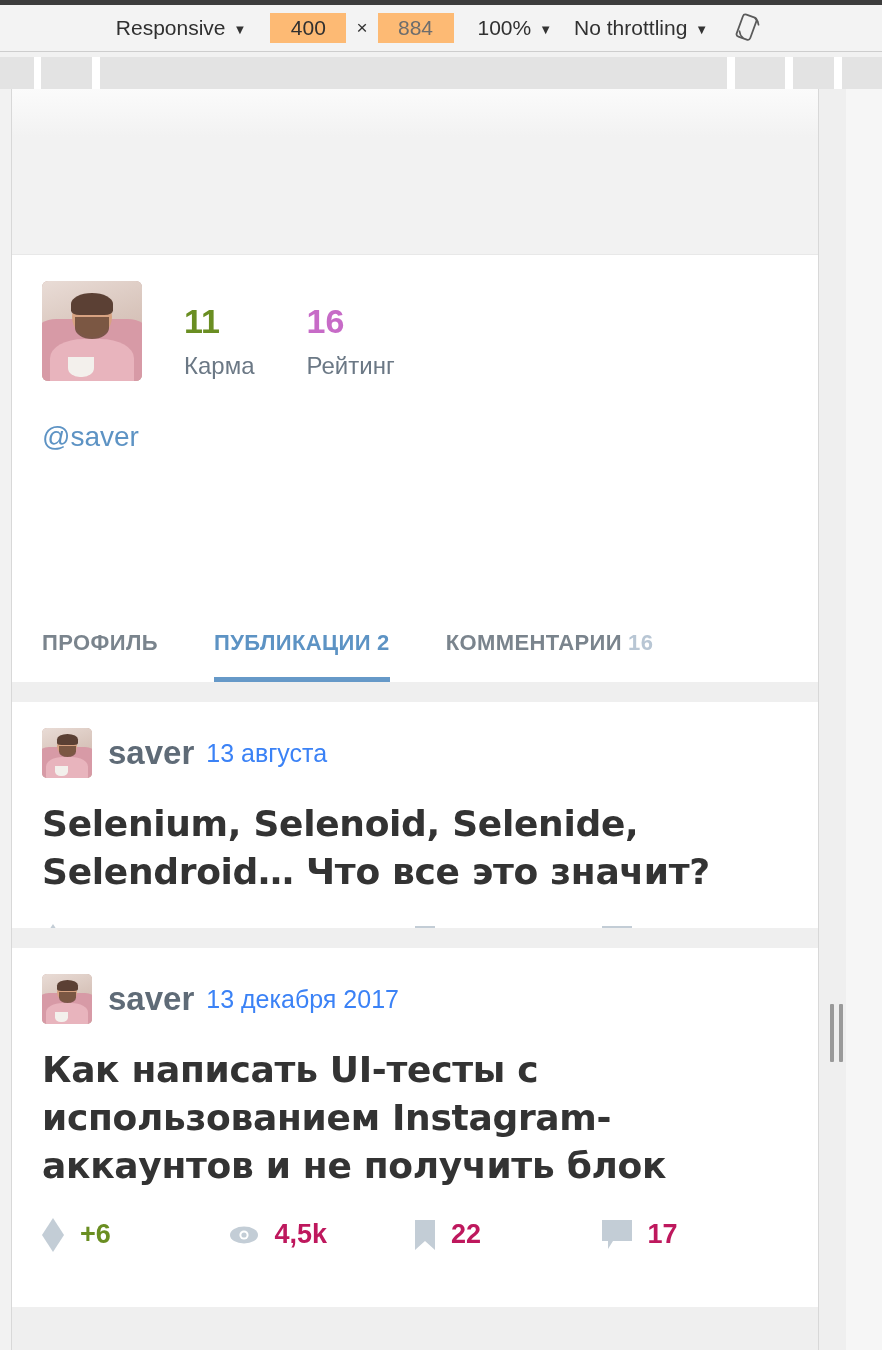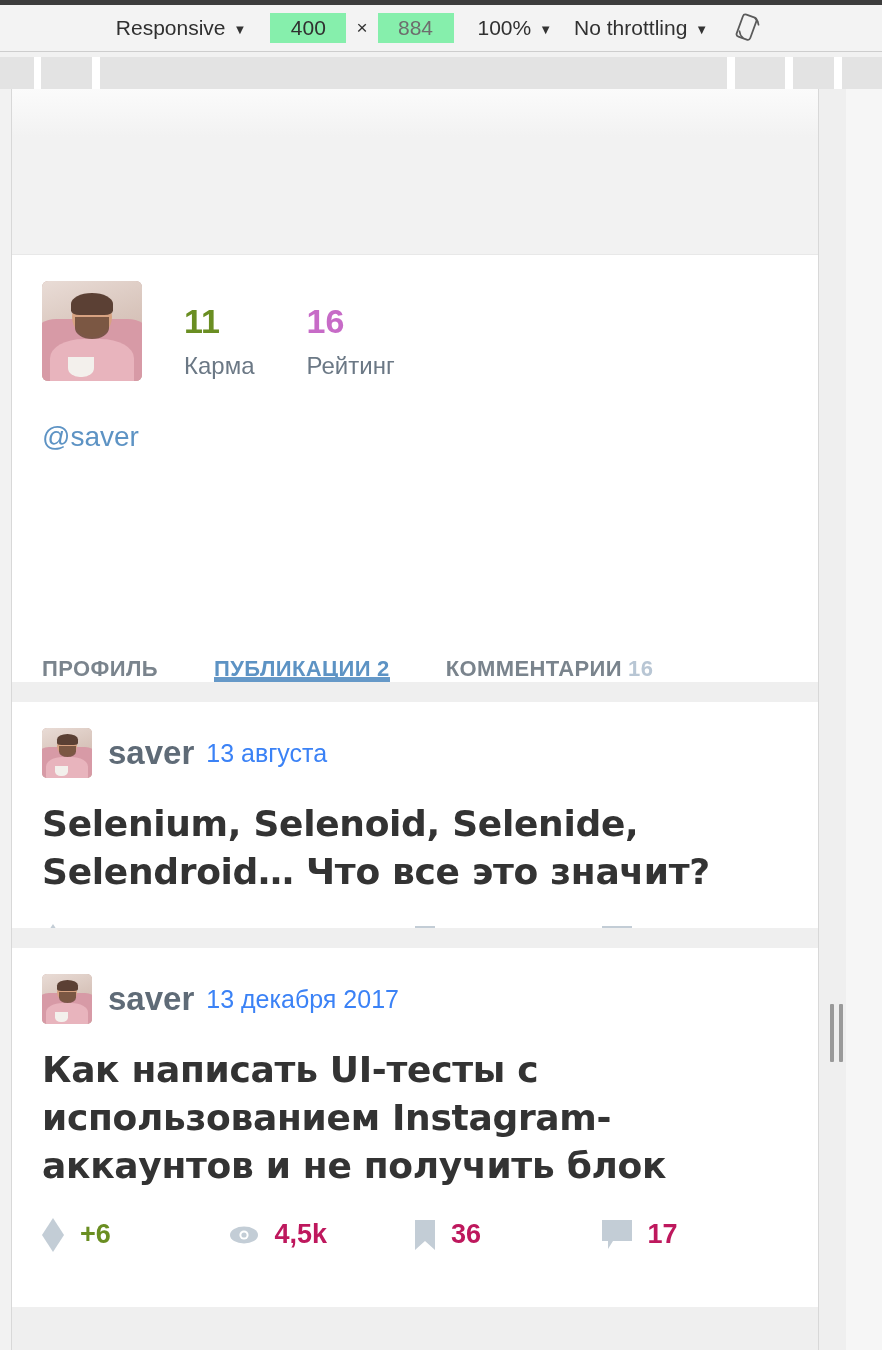--- a/index.html
+++ b/index.html
@@ -22,21 +22,21 @@
     box-sizing:border-box;
   }
   .dt-item{
     display:flex;align-items:center;
     font-size:21px;color:#303030;
     white-space:nowrap;
   }
   .dt-select{margin-right:24px;display:flex;align-items:center;gap:8px;}
   .dt-caret{font-size:13px;color:#333;line-height:1;position:relative;top:1px;}
   .dt-dim{
-    background:#86efac;
+    background:#fdba74;
     border:none;
     width:76px;height:30px;
     text-align:center;
     font-family:"Liberation Sans", sans-serif;
     font-size:21px;color:#303030;
     padding:0;margin:0;
     outline:none;
   }
   .dt-dim.second{color:#6d6d6d;}
   .dt-x{margin:0 10px;font-size:19px;color:#333;}
@@ -122,21 +122,21 @@
   .tabs{
     position:absolute;left:0;bottom:0;width:100%;
     display:flex;align-items:flex-end;
     padding:0 30px 0 30px;
     box-sizing:border-box;
     height:96px;
   }
   .tab{
     font-size:22px;font-weight:bold;letter-spacing:.4px;
     color:#7a848d;
-    margin-right:56px;
+    padding-bottom:26px;margin-right:56px;
     position:relative;white-space:nowrap;cursor:pointer;
   }
   .tab .cnt{font-weight:bold;color:#b8c6d4;margin-left:6px;}
   .tab.active{color:#5d93c4;}
   .tab.active .cnt{color:#5d93c4;}
   .tab.active:after{
     content:"";position:absolute;left:0;right:0;bottom:0;height:5px;background:#6699c8;
   }
 
   
@@ -369,21 +369,21 @@
               </svg>
           </span>
           <span class="val">4,5k</span>
         </div>
         <div class="stat">
           <span class="ico">
             <svg width="20" height="30" viewBox="0 0 20 30">
                 <path d="M0 0 H20 V30 L10 21 L0 30 Z" fill="#c3cdd6"></path>
               </svg>
           </span>
-          <span class="val">36</span>
+          <span class="val">22</span>
         </div>
         <div class="stat">
           <span class="ico">
             <svg width="30" height="30" viewBox="0 0 30 30">
                 <path d="M0 0 H30 V21 H11 L6 29 V21 H0 Z" fill="#c3cdd6"></path>
               </svg>
           </span>
           <span class="val">17</span>
         </div>
       </div>

